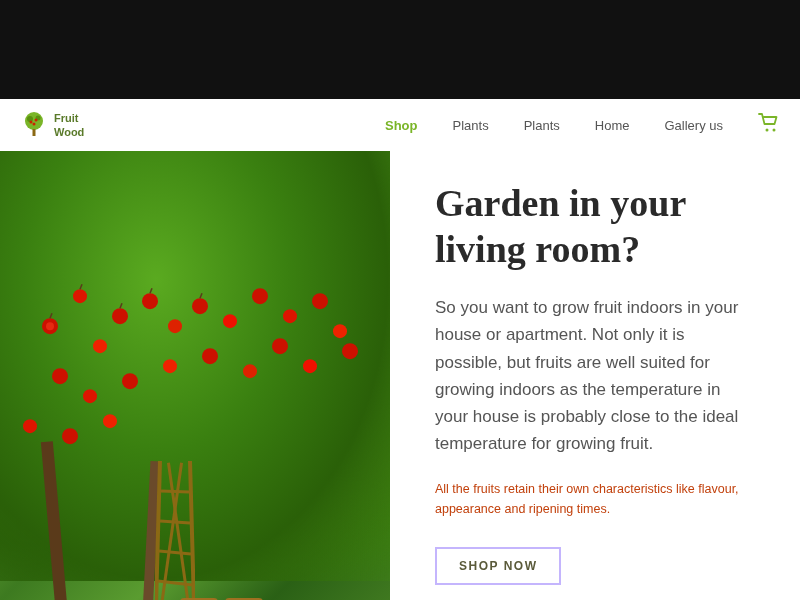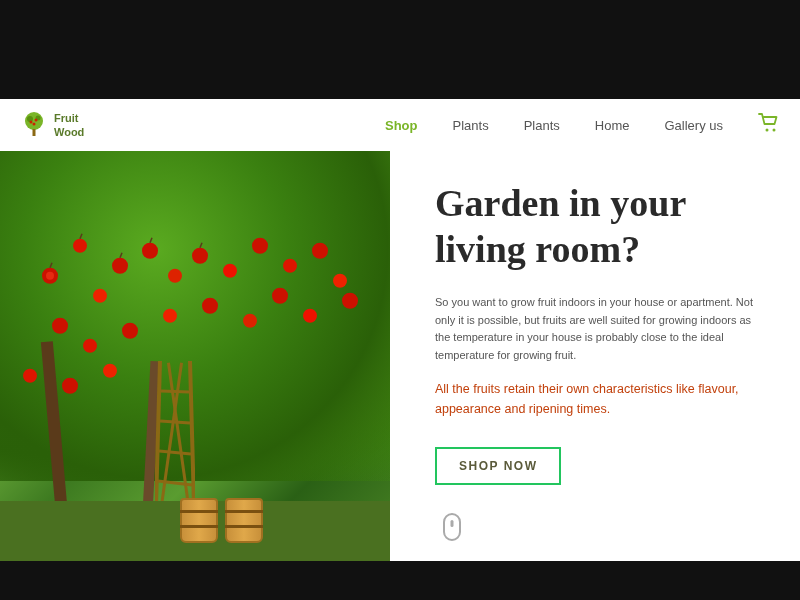--- a/index.html
+++ b/index.html
@@ -276,41 +276,41 @@
     .hero-title {
       font-size: 38px;
       font-weight: 700;
       color: #2a2a2a;
       line-height: 1.2;
       margin-bottom: 22px;
       font-family: Georgia, serif;
     }
 
     .hero-desc {
-      font-size: 11px;
+      font-size: 17px;
       color: #555;
       line-height: 1.6;
-      margin-bottom: 14px;
+      margin-bottom: 22px;
       font-family: Arial, sans-serif;
       max-width: 320px;
     }
 
     .hero-desc2 {
       font-size: 12.5px;
       color: #c2410c;
       line-height: 1.6;
       margin-bottom: 28px;
       font-family: Arial, sans-serif;
       max-width: 320px;
     }
 
     .shop-btn {
       display: inline-block;
       padding: 10px 22px;
-      border: 2px solid #22c55e;
+      border: 2px solid #c4b5fd;
       color: #5a5a3a;
       font-family: Arial, sans-serif;
       font-size: 12px;
       font-weight: 700;
       letter-spacing: 1.5px;
       text-transform: uppercase;
       cursor: pointer;
       background: transparent;
       width: fit-content;
       margin-bottom: 28px;

